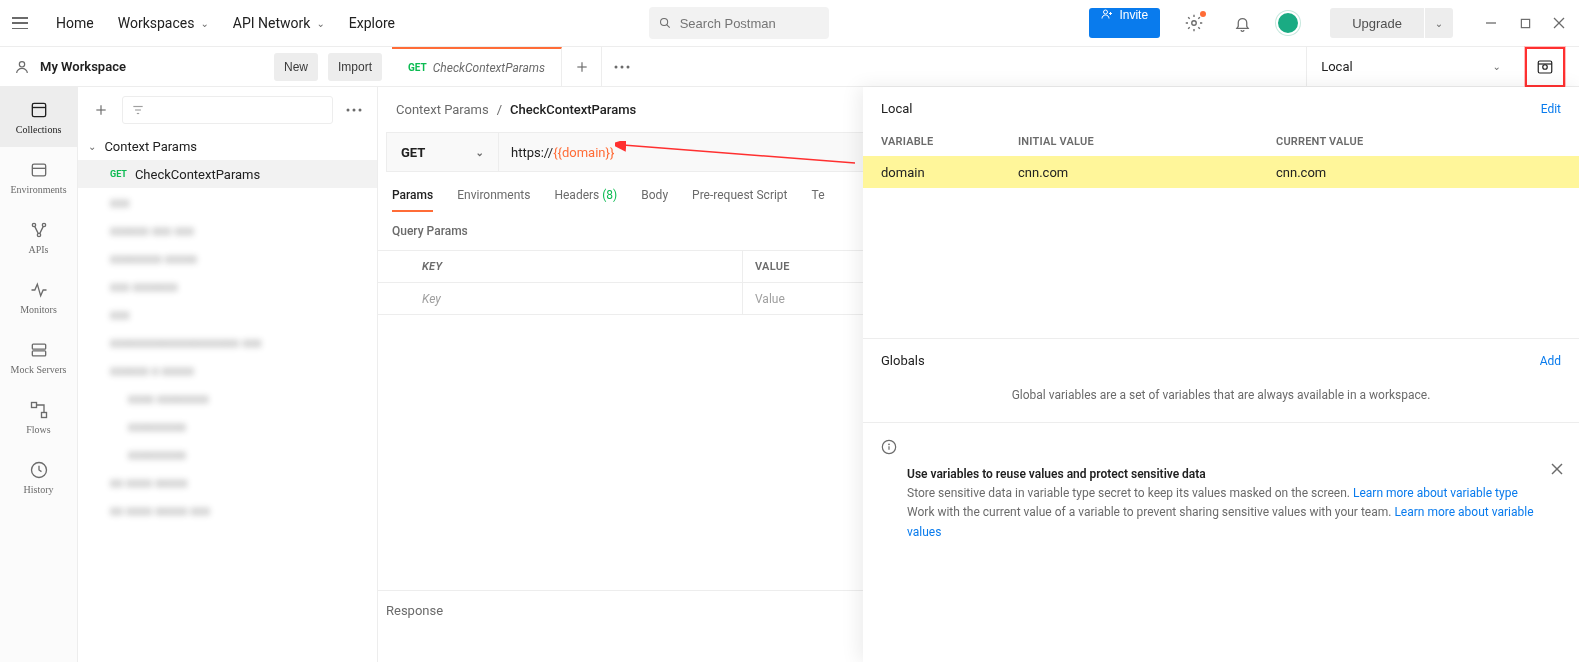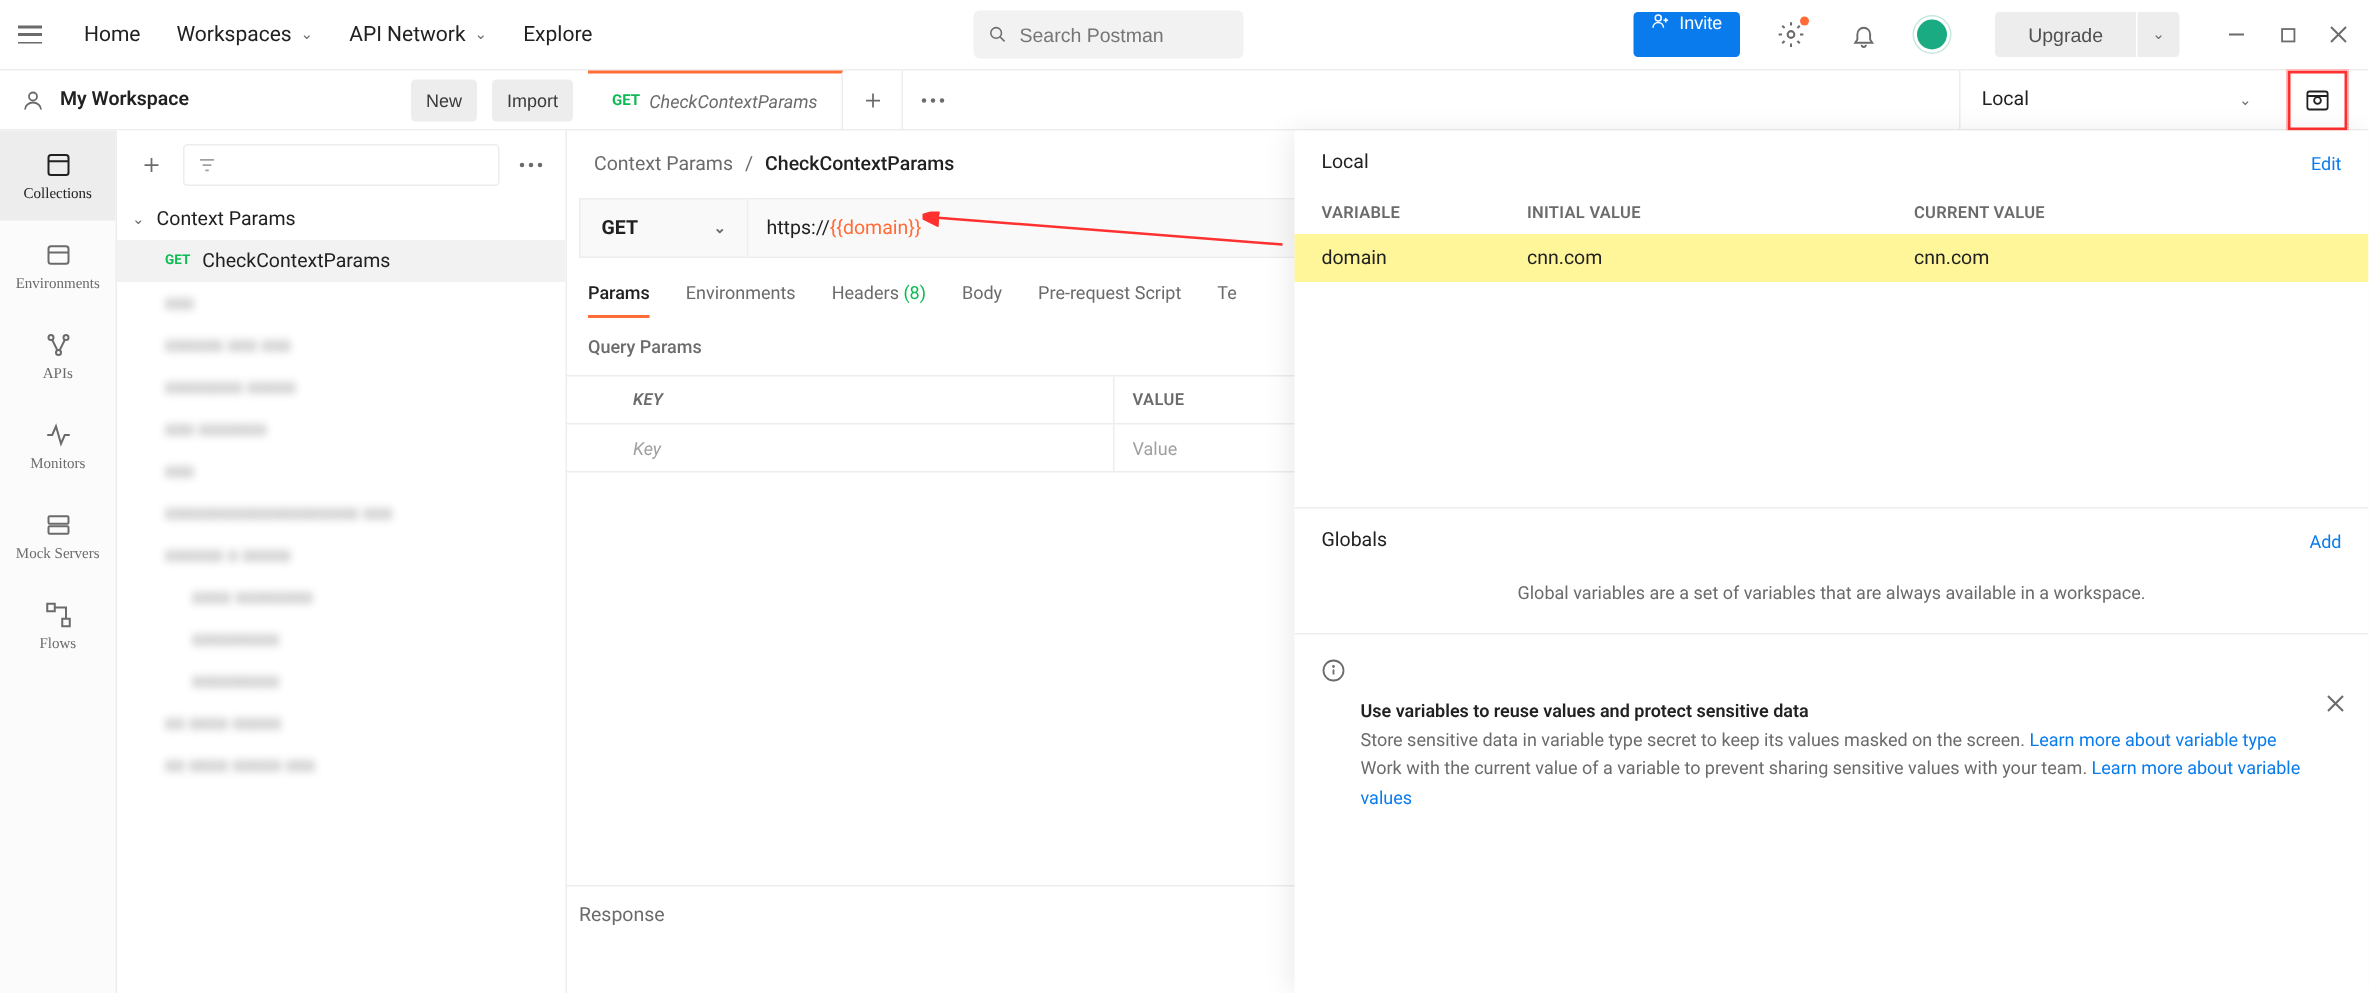--- a/index.html
+++ b/index.html
@@ -250,20 +250,27 @@
         <span>Mock Servers</span>
       </div>
     <div class="rail-item">
         <svg width="20" height="20" viewBox="0 0 24 24" fill="none" stroke="#6b6b6b" stroke-width="1.6">
           <rect x="3" y="3" width="6" height="6"></rect>
           <rect x="15" y="15" width="6" height="6"></rect>
           <path d="M9 6h9v9"></path>
         </svg>
         <span>Flows</span>
       </div>
+    <div class="rail-item">
+        <svg width="20" height="20" viewBox="0 0 24 24" fill="none" stroke="#6b6b6b" stroke-width="1.6">
+          <circle cx="12" cy="12" r="9"></circle>
+          <polyline points="12 7 12 12 15 14"></polyline>
+        </svg>
+        <span>History</span>
+      </div>
   </div>
 
   <div class="sidebar">
     <div class="side-actions">
       <div class="side-icon">
           <svg width="14" height="14" viewBox="0 0 24 24" stroke="#6b6b6b" stroke-width="2">
             <line x1="12" y1="4" x2="12" y2="20"></line>
             <line x1="4" y1="12" x2="20" y2="12"></line>
           </svg>
         </div>

